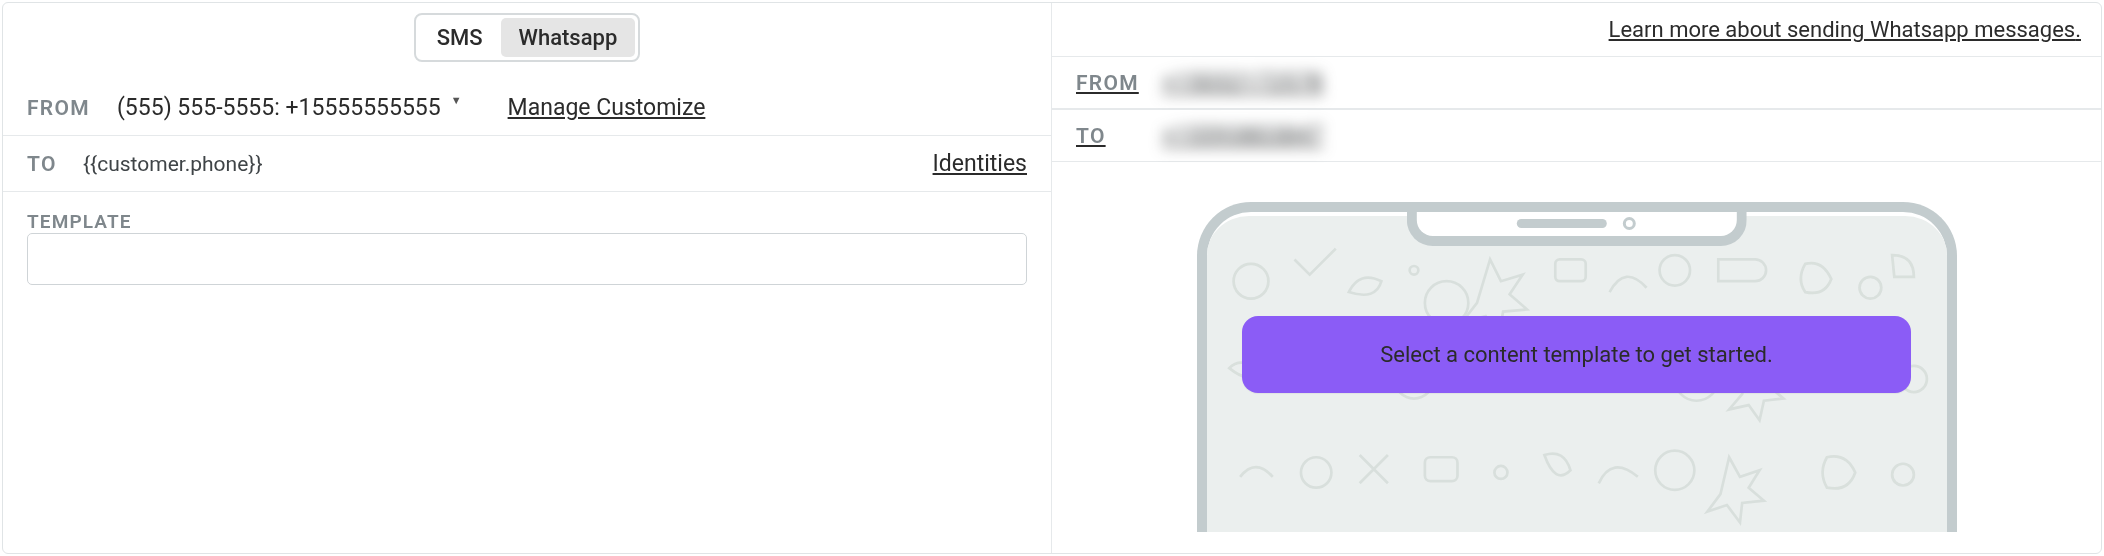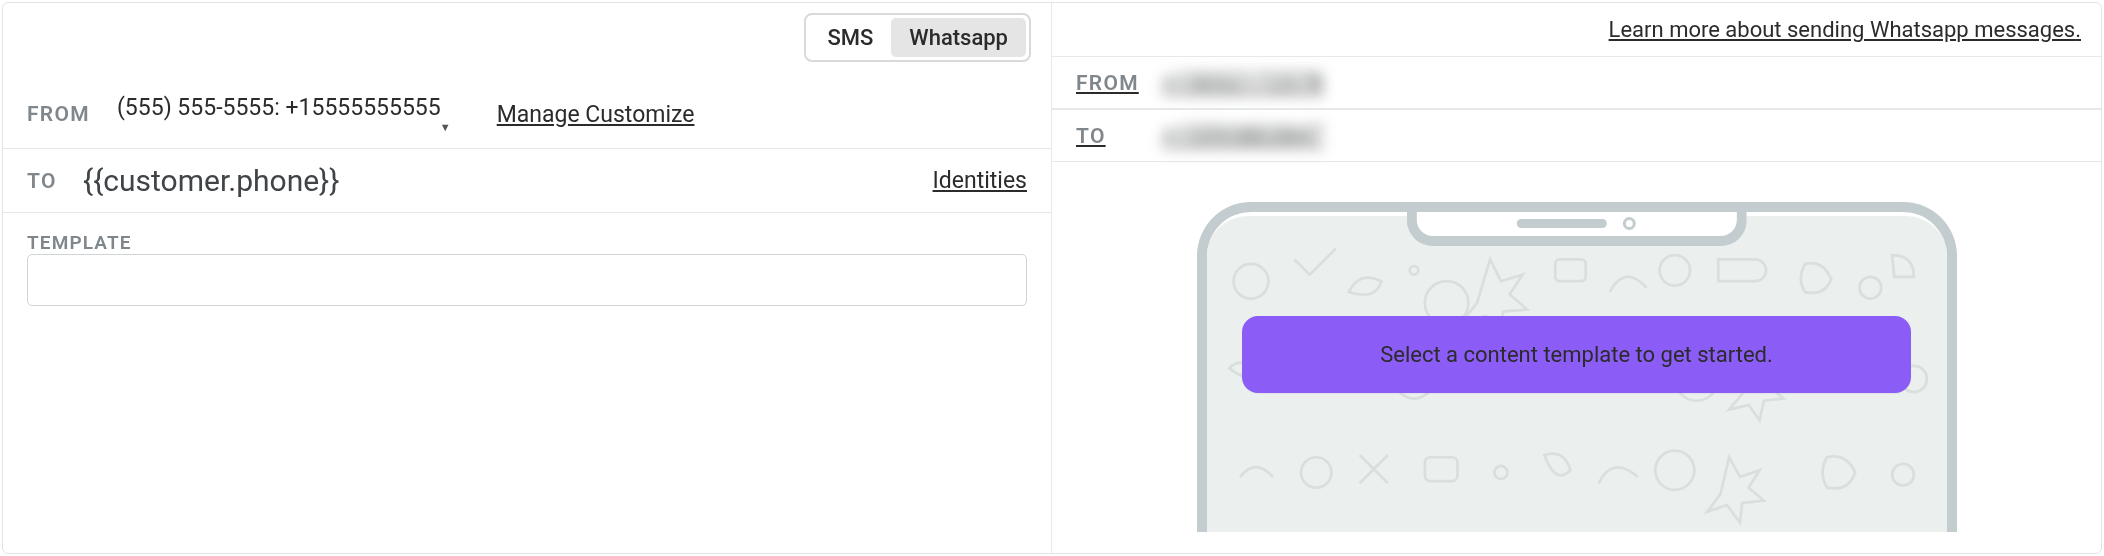--- a/index.html
+++ b/index.html
@@ -29,21 +29,21 @@
   .right-pane {
     width: 50%;
     display: flex;
     flex-direction: column;
     text-decoration: underline;
   }
   
   .top-row {
     display: flex;
     align-items: center;
-    justify-content: flex-end;
+    justify-content: center;
     padding: 10px 20px 18px 20px;
   }
   .tab-group {
     display: inline-flex;
     border: 2px solid #d6dadc;
     border-radius: 8px;
     overflow: hidden;
     padding: 3px;
     background: #fff;
   }
@@ -76,45 +76,44 @@
   .row-label {
     font-size: 21px;
     font-weight: 600;
     color: #7f878c;
     letter-spacing: 0.06em;
     text-transform: uppercase;
     min-width: 76px;
   }
   .from-select {
     display: flex;
-    align-items: flex-end;
+    align-items: flex-start;
     cursor: pointer;
     margin-left: 14px;
-    flex-direction: column;
   }
   .from-value {
     font-size: 23px;
     color: #2b2b2b;
     margin-right: 10px;
   }
   .caret-down {
     font-size: 11px;
     color: #555;
   }
   .manage-link, .customize-link {
     font-size: 23px;
     color: #2b2b2b;
     text-decoration: underline;
     cursor: pointer;
   }
   .from-row .manage-link {
     margin-left: 46px;
   }
   .to-value {
-    font-size: 30px;
+    font-size: 21px;
     color: #3f4447;
     margin-left: -20px;
   }
   .to-row {
     justify-content: space-between;
   }
   .to-left {
     display: flex;
     align-items: center;
   }

